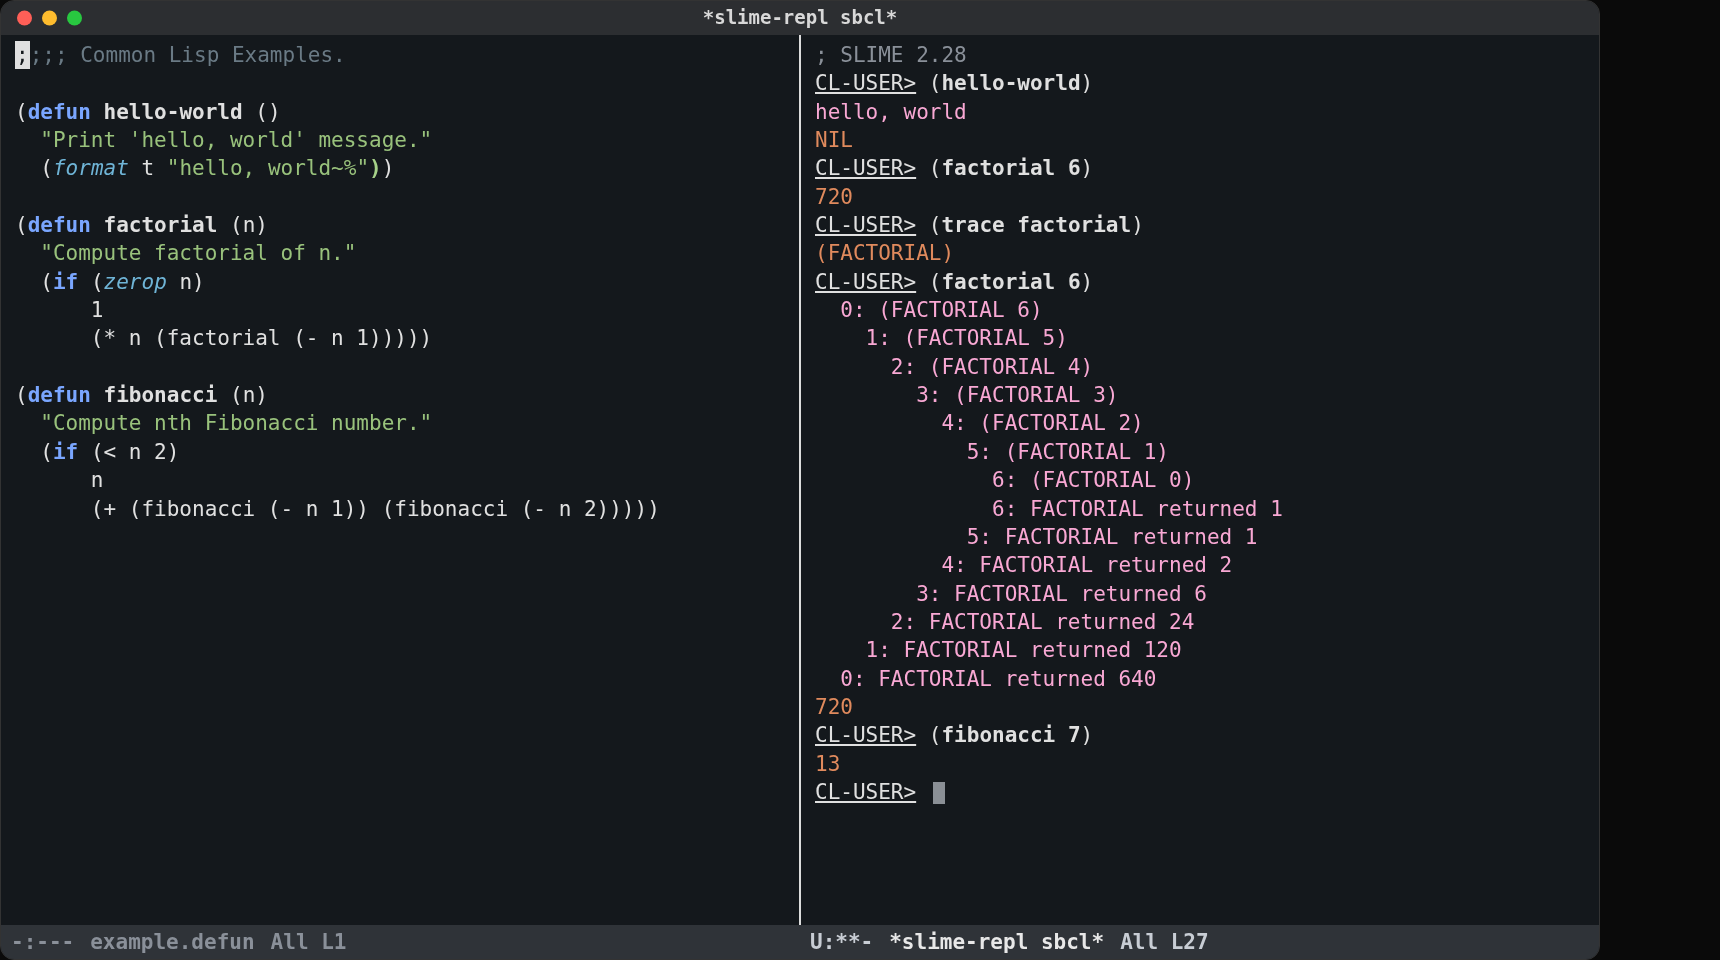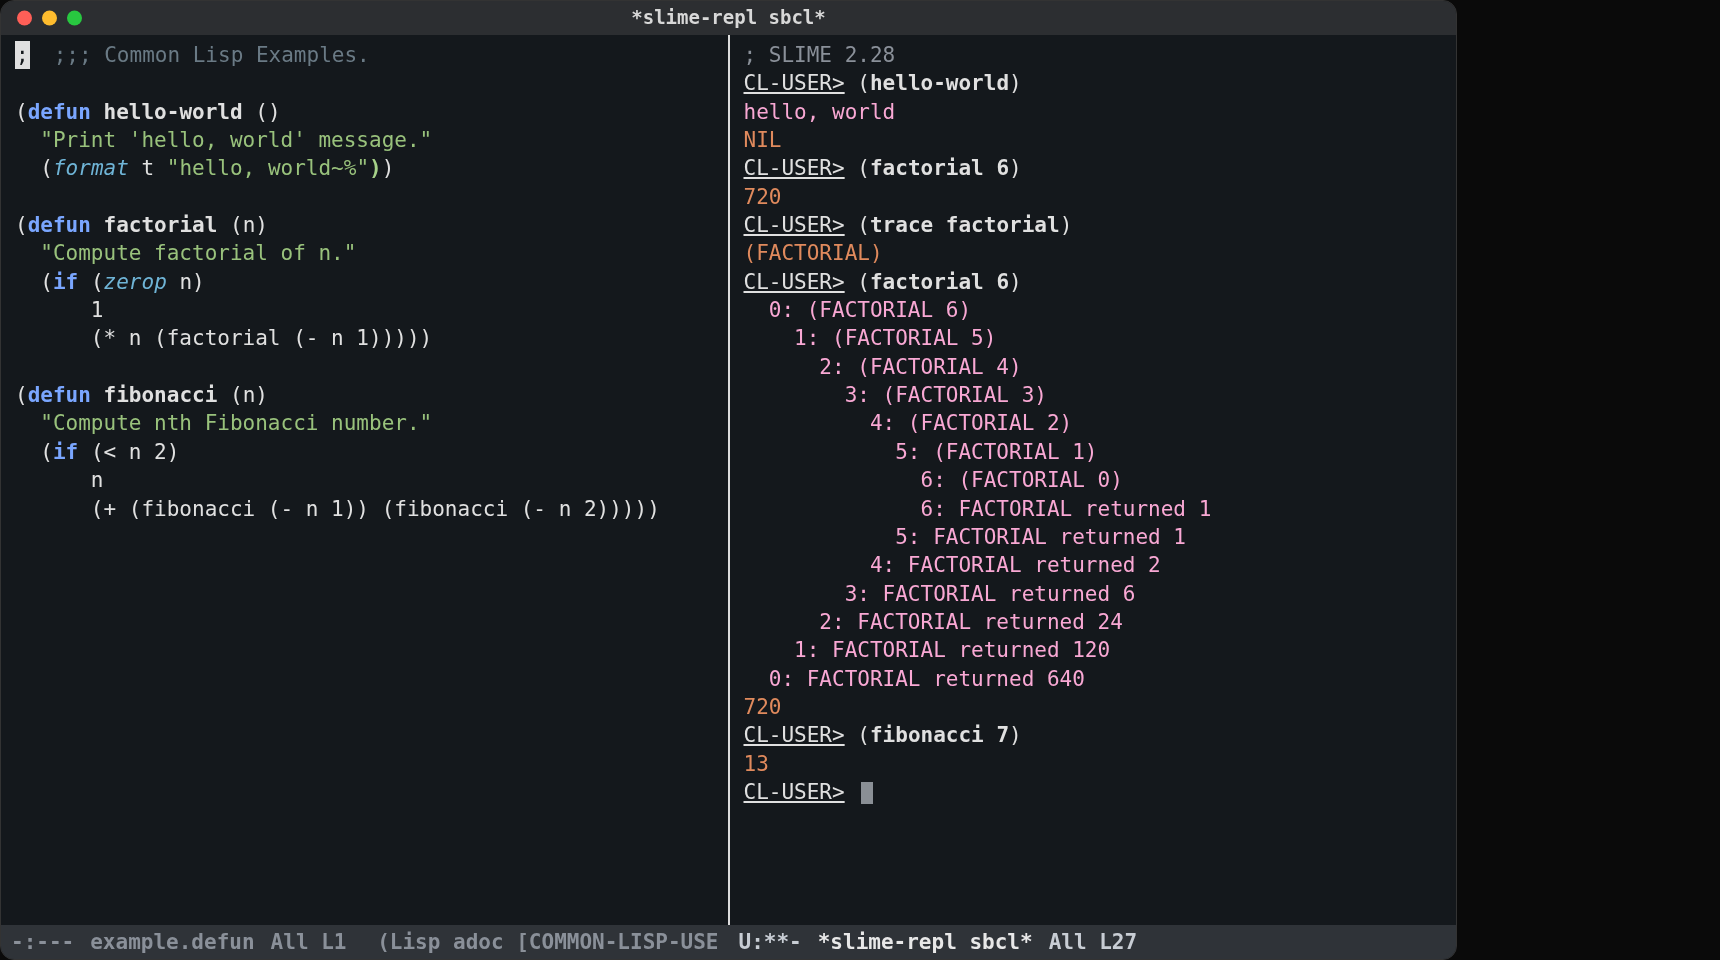--- a/index.html
+++ b/index.html
@@ -7,21 +7,21 @@
     width: 1720px;
     height: 960px;
     background: #0a0a0a;
     font-family: "Menlo", "Monaco", "Consolas", monospace;
     font-size: 21px;
     line-height: 1.35;
     color: #e0e0e0;
     overflow: hidden;
   }
   .window {
-    width: 1457px;
+    width: 1600px;
     height: 960px;
     background: #1a1c1f;
     border-radius: 14px;
     overflow: hidden;
     display: flex;
     flex-direction: column;
     border: 1px solid #333;
   }
   .titlebar {
     height: 34px;
@@ -82,21 +82,21 @@
     white-space: nowrap;
     font-weight: bold;
   }
   .modeline-right { color: #c8cdd4; }
   .modeline .fname { color: #8a9099; }
   .modeline-right .fname { color: #e8e8e8; }
   .modeline .mode { margin-left: auto; }
   .modeline .sep { margin: 0 8px; }
 
   
-  .c-comment { color: #6a7a85; margin-left: 24px; }
+  .c-comment { color: #6a7a85; }
   .c-keyword { color: #7aa6ff; font-weight: bold; }
   .c-builtin { color: #6fb4d6; font-style: italic; }
   .c-fname   { color: #e0e0e0; font-weight: bold; }
   .c-string  { color: #99c27c; }
   .c-paren   { color: #e0e0e0; }
   .c-hl-paren { color: #a6d189; font-weight: bold;}
   .c-plain   { color: #e0e0e0; }
   .c-repl-prompt { color: #e0e0e0; text-decoration: underline; }
   .c-repl-cmd { color: #e0e0e0; font-weight: bold;}
   .c-repl-cmd .paren { color:#e0e0e0; font-weight: normal;}
@@ -185,21 +185,20 @@
   </div>
 
   <div class="modelines">
     <div class="modeline">
       <span>-:---</span>
       <span class="sep"> </span>
       <span class="fname">example.defun</span>
       <span class="sep">   </span>
       <span>All L1</span>
       <span class="sep">    </span>
-      <span class="mode">(Lisp adoc [COMMON-LISP-USE</span>
     </div>
     <div class="modeline modeline-right">
       <span>U:**-</span>
       <span class="sep">  </span>
       <span class="fname">*slime-repl sbcl*</span>
       <span class="sep">   </span>
       <span>All L27</span>
       <span class="sep">    </span>
     </div>
   </div>

